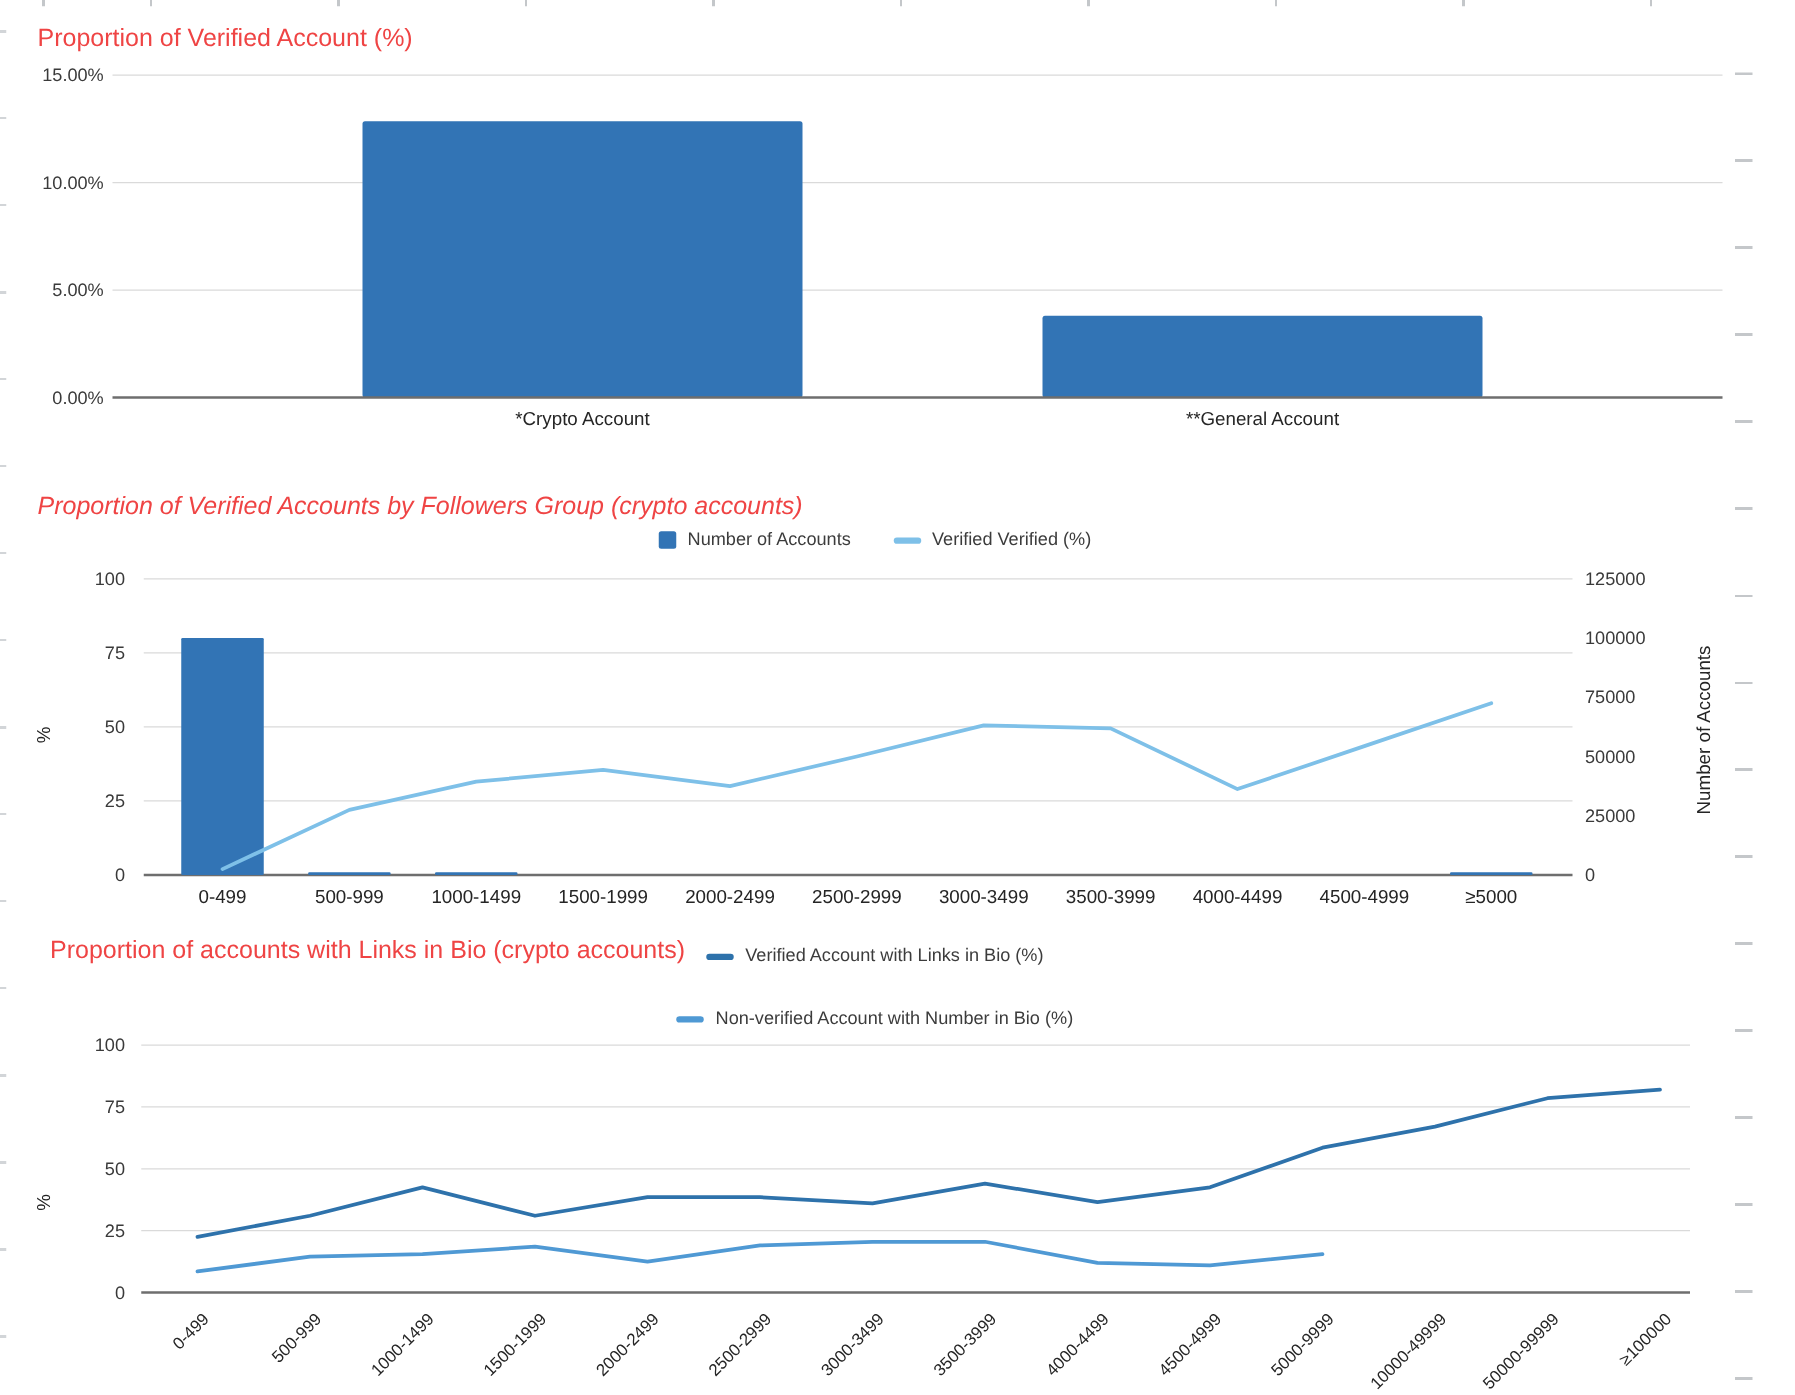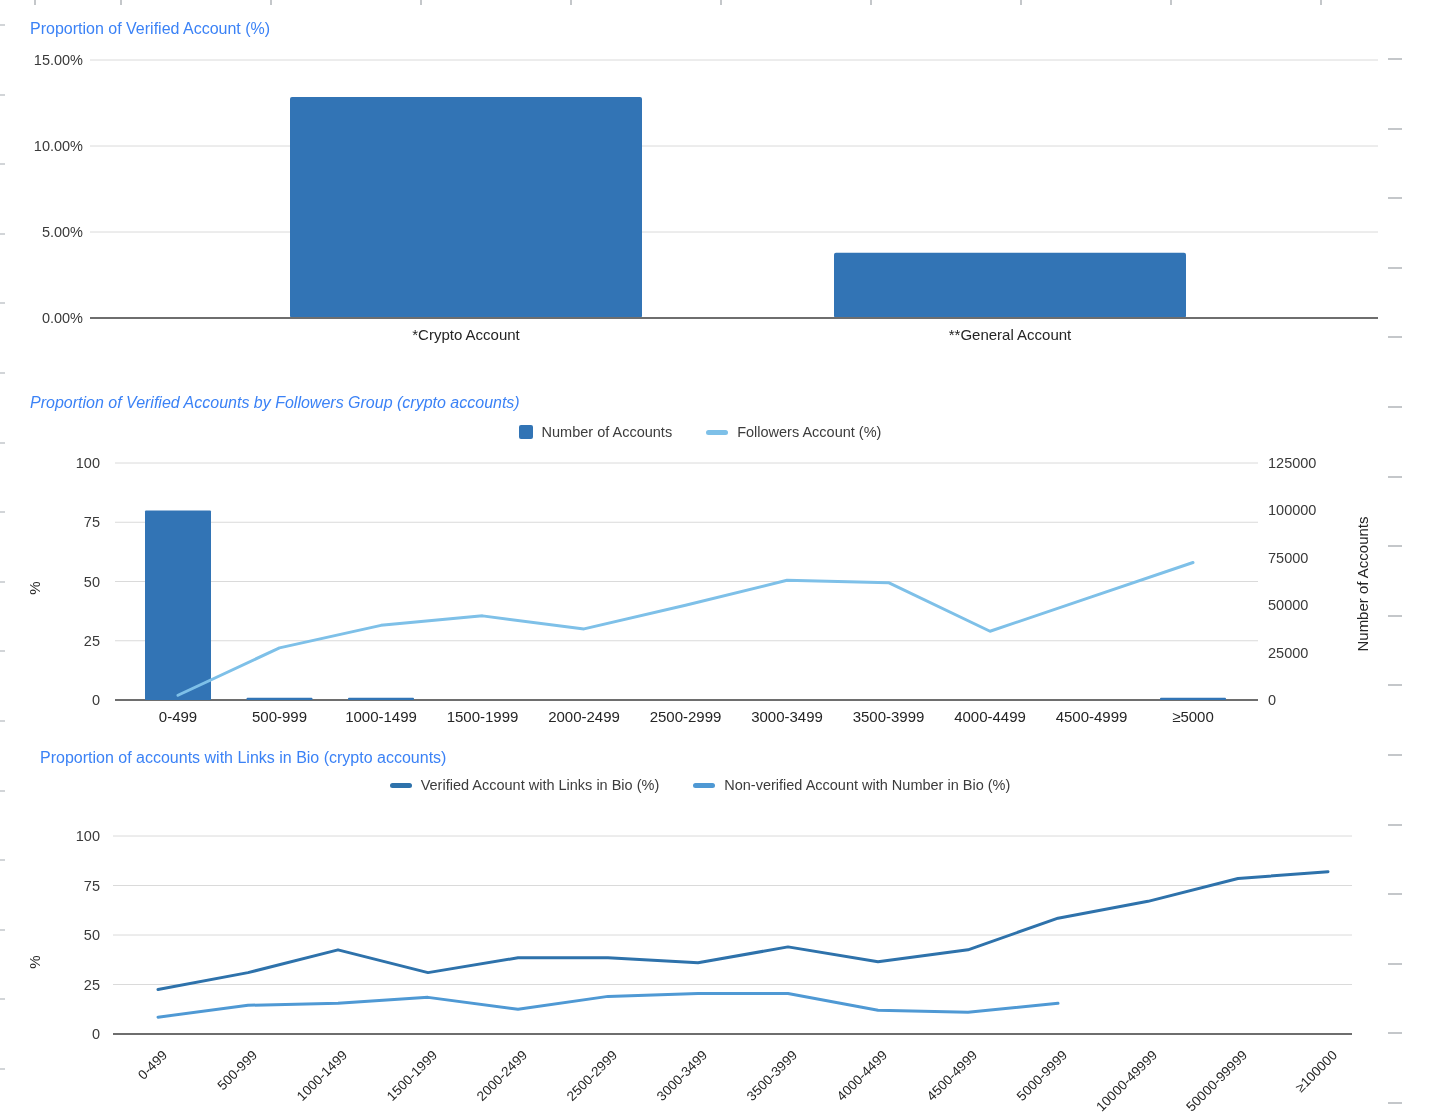--- a/index.html
+++ b/index.html
@@ -5,28 +5,28 @@
   html,body{margin:0;padding:0;background:#ffffff;}
   body{width:1436px;height:1116px;position:relative;overflow:hidden;
        font-family:"Liberation Sans",sans-serif;}
   .edge-ticks-top{position:absolute;top:0;left:0;width:1436px;height:5px;
     background:repeating-linear-gradient(to right,#c4c7ca 0 2px,transparent 2px 150px);
     background-position:120px 0;}
   .edge-ticks-right{position:absolute;top:58px;left:1388px;width:14px;height:1058px;
     background:repeating-linear-gradient(to bottom,#c4c7ca 0 2px,transparent 2px 69.6px);}
   .edge-ticks-left{position:absolute;top:24px;left:0;width:5px;height:1092px;
     background:repeating-linear-gradient(to bottom,#d2d5d8 0 2px,transparent 2px 69.6px);}
-  .chart-title{position:absolute;left:30px;font-size:16px;color:#3b82f6;white-space:nowrap;}
+  .chart-title{position:absolute;left:30px;font-size:20px;color:#ef4444;white-space:nowrap;}
   #title1{top:20px;}
   #title2{top:394px;font-style:italic;}
   #title3{top:749px;margin-left:10px;}
   .legend{position:absolute;left:0;width:1400px;display:flex;justify-content:center;
           align-items:center;gap:34px;font-size:14.5px;color:#3c3c3c;}
   #legend2{top:424px;}
-  #legend3{top:777px;}
+  #legend3{top:757px;flex-direction:column;}
   .legend-item{display:flex;align-items:center;gap:9px;white-space:nowrap;}
   .swatch-square{width:14px;height:14px;border-radius:2px;}
   .swatch-dash{width:22px;height:5px;border-radius:3px;}
   svg.chart{position:absolute;left:0;}
   #svg1{top:0;}
   #svg2{top:448px;}
   #svg3{top:820px;}
 </style>
 </head>
 <body>
@@ -52,21 +52,21 @@
   </svg>
 
 <div class="chart-title" id="title2">Proportion of Verified Accounts by Followers Group (crypto accounts)</div>
 <div class="legend" id="legend2">
   <div class="legend-item">
     <span class="swatch-square" style="background-color: rgb(50, 116, 181);"></span>
     <span>Number of Accounts</span>
   </div>
   <div class="legend-item">
     <span class="swatch-dash" style="background-color: rgb(126, 192, 232);"></span>
-    <span>Followers Account (%)</span>
+    <span>Verified Verified (%)</span>
   </div>
 </div>
 <svg class="chart" id="svg2" width="1436" height="300" viewBox="0 0 1436 300">
     <text x="100" y="257" text-anchor="end" font-size="14.5" fill="#3a3a3a">0</text>
     <line x1="115" y1="192.75" x2="1258" y2="192.75" stroke="#dadada" stroke-width="1"></line>
     <text x="100" y="197.75" text-anchor="end" font-size="14.5" fill="#3a3a3a">25</text>
     <line x1="115" y1="133.5" x2="1258" y2="133.5" stroke="#dadada" stroke-width="1"></line>
     <text x="100" y="138.5" text-anchor="end" font-size="14.5" fill="#3a3a3a">50</text>
     <line x1="115" y1="74.25" x2="1258" y2="74.25" stroke="#dadada" stroke-width="1"></line>
     <text x="100" y="79.25" text-anchor="end" font-size="14.5" fill="#3a3a3a">75</text>

